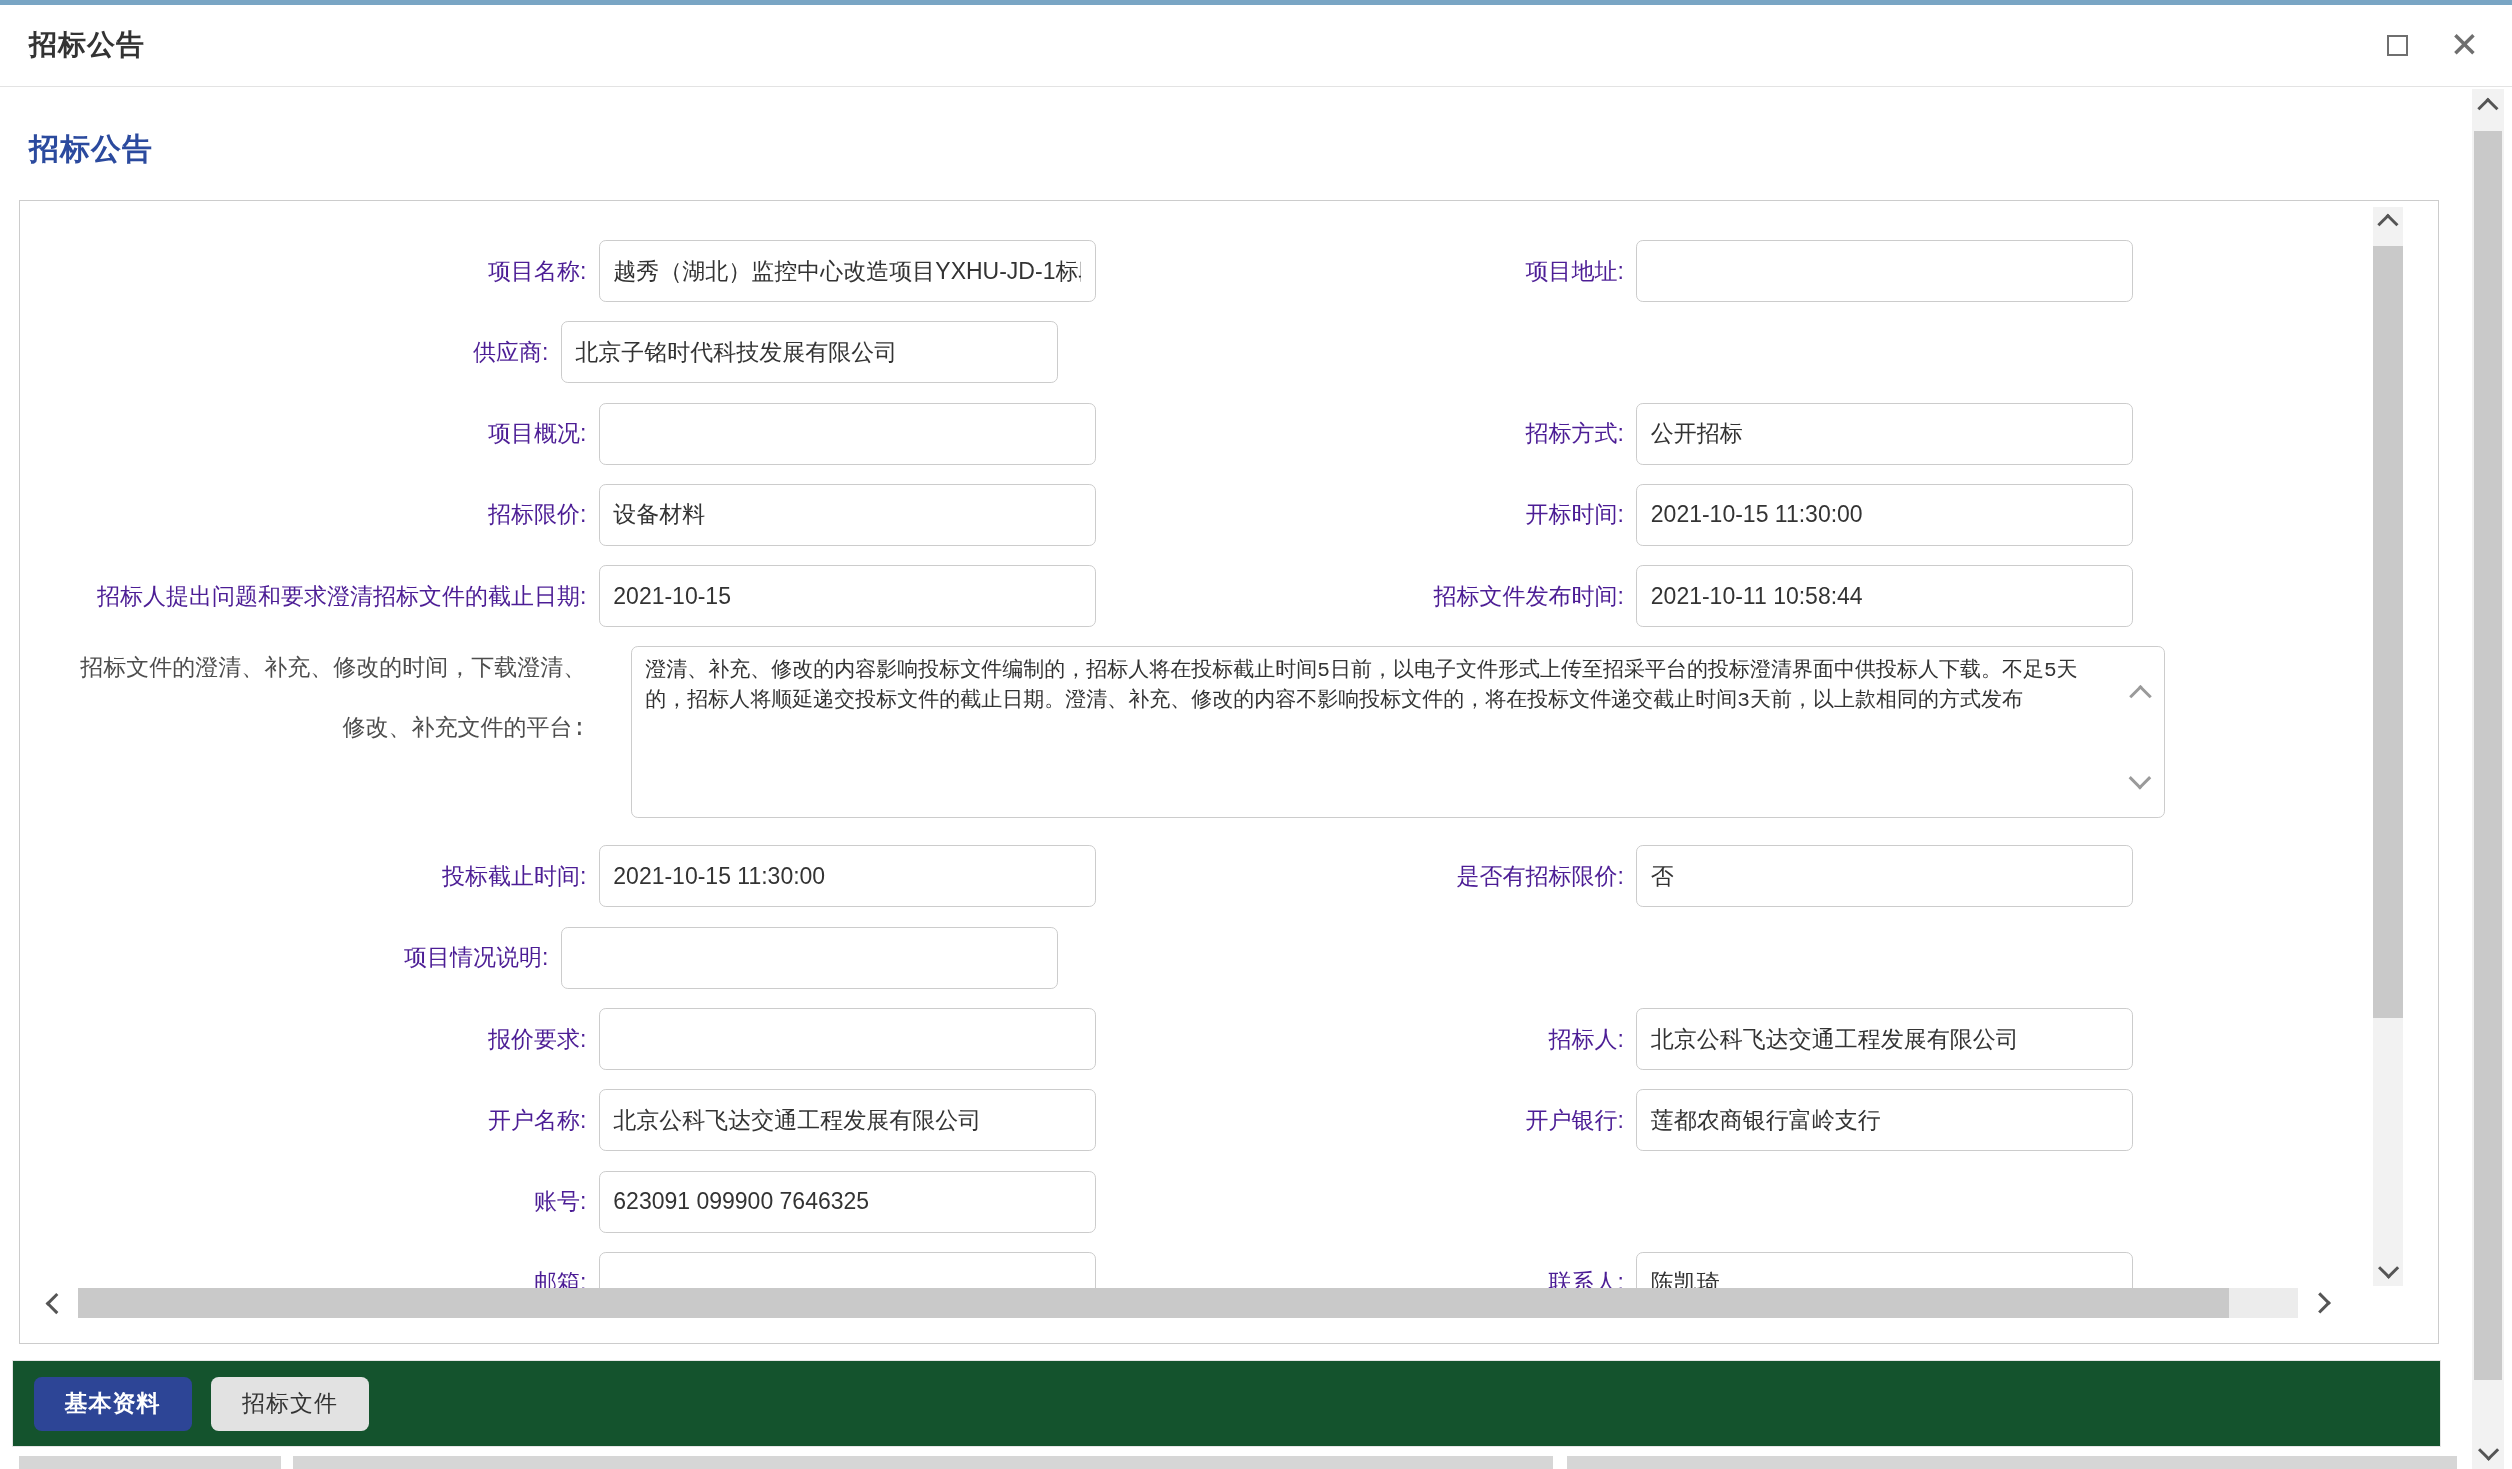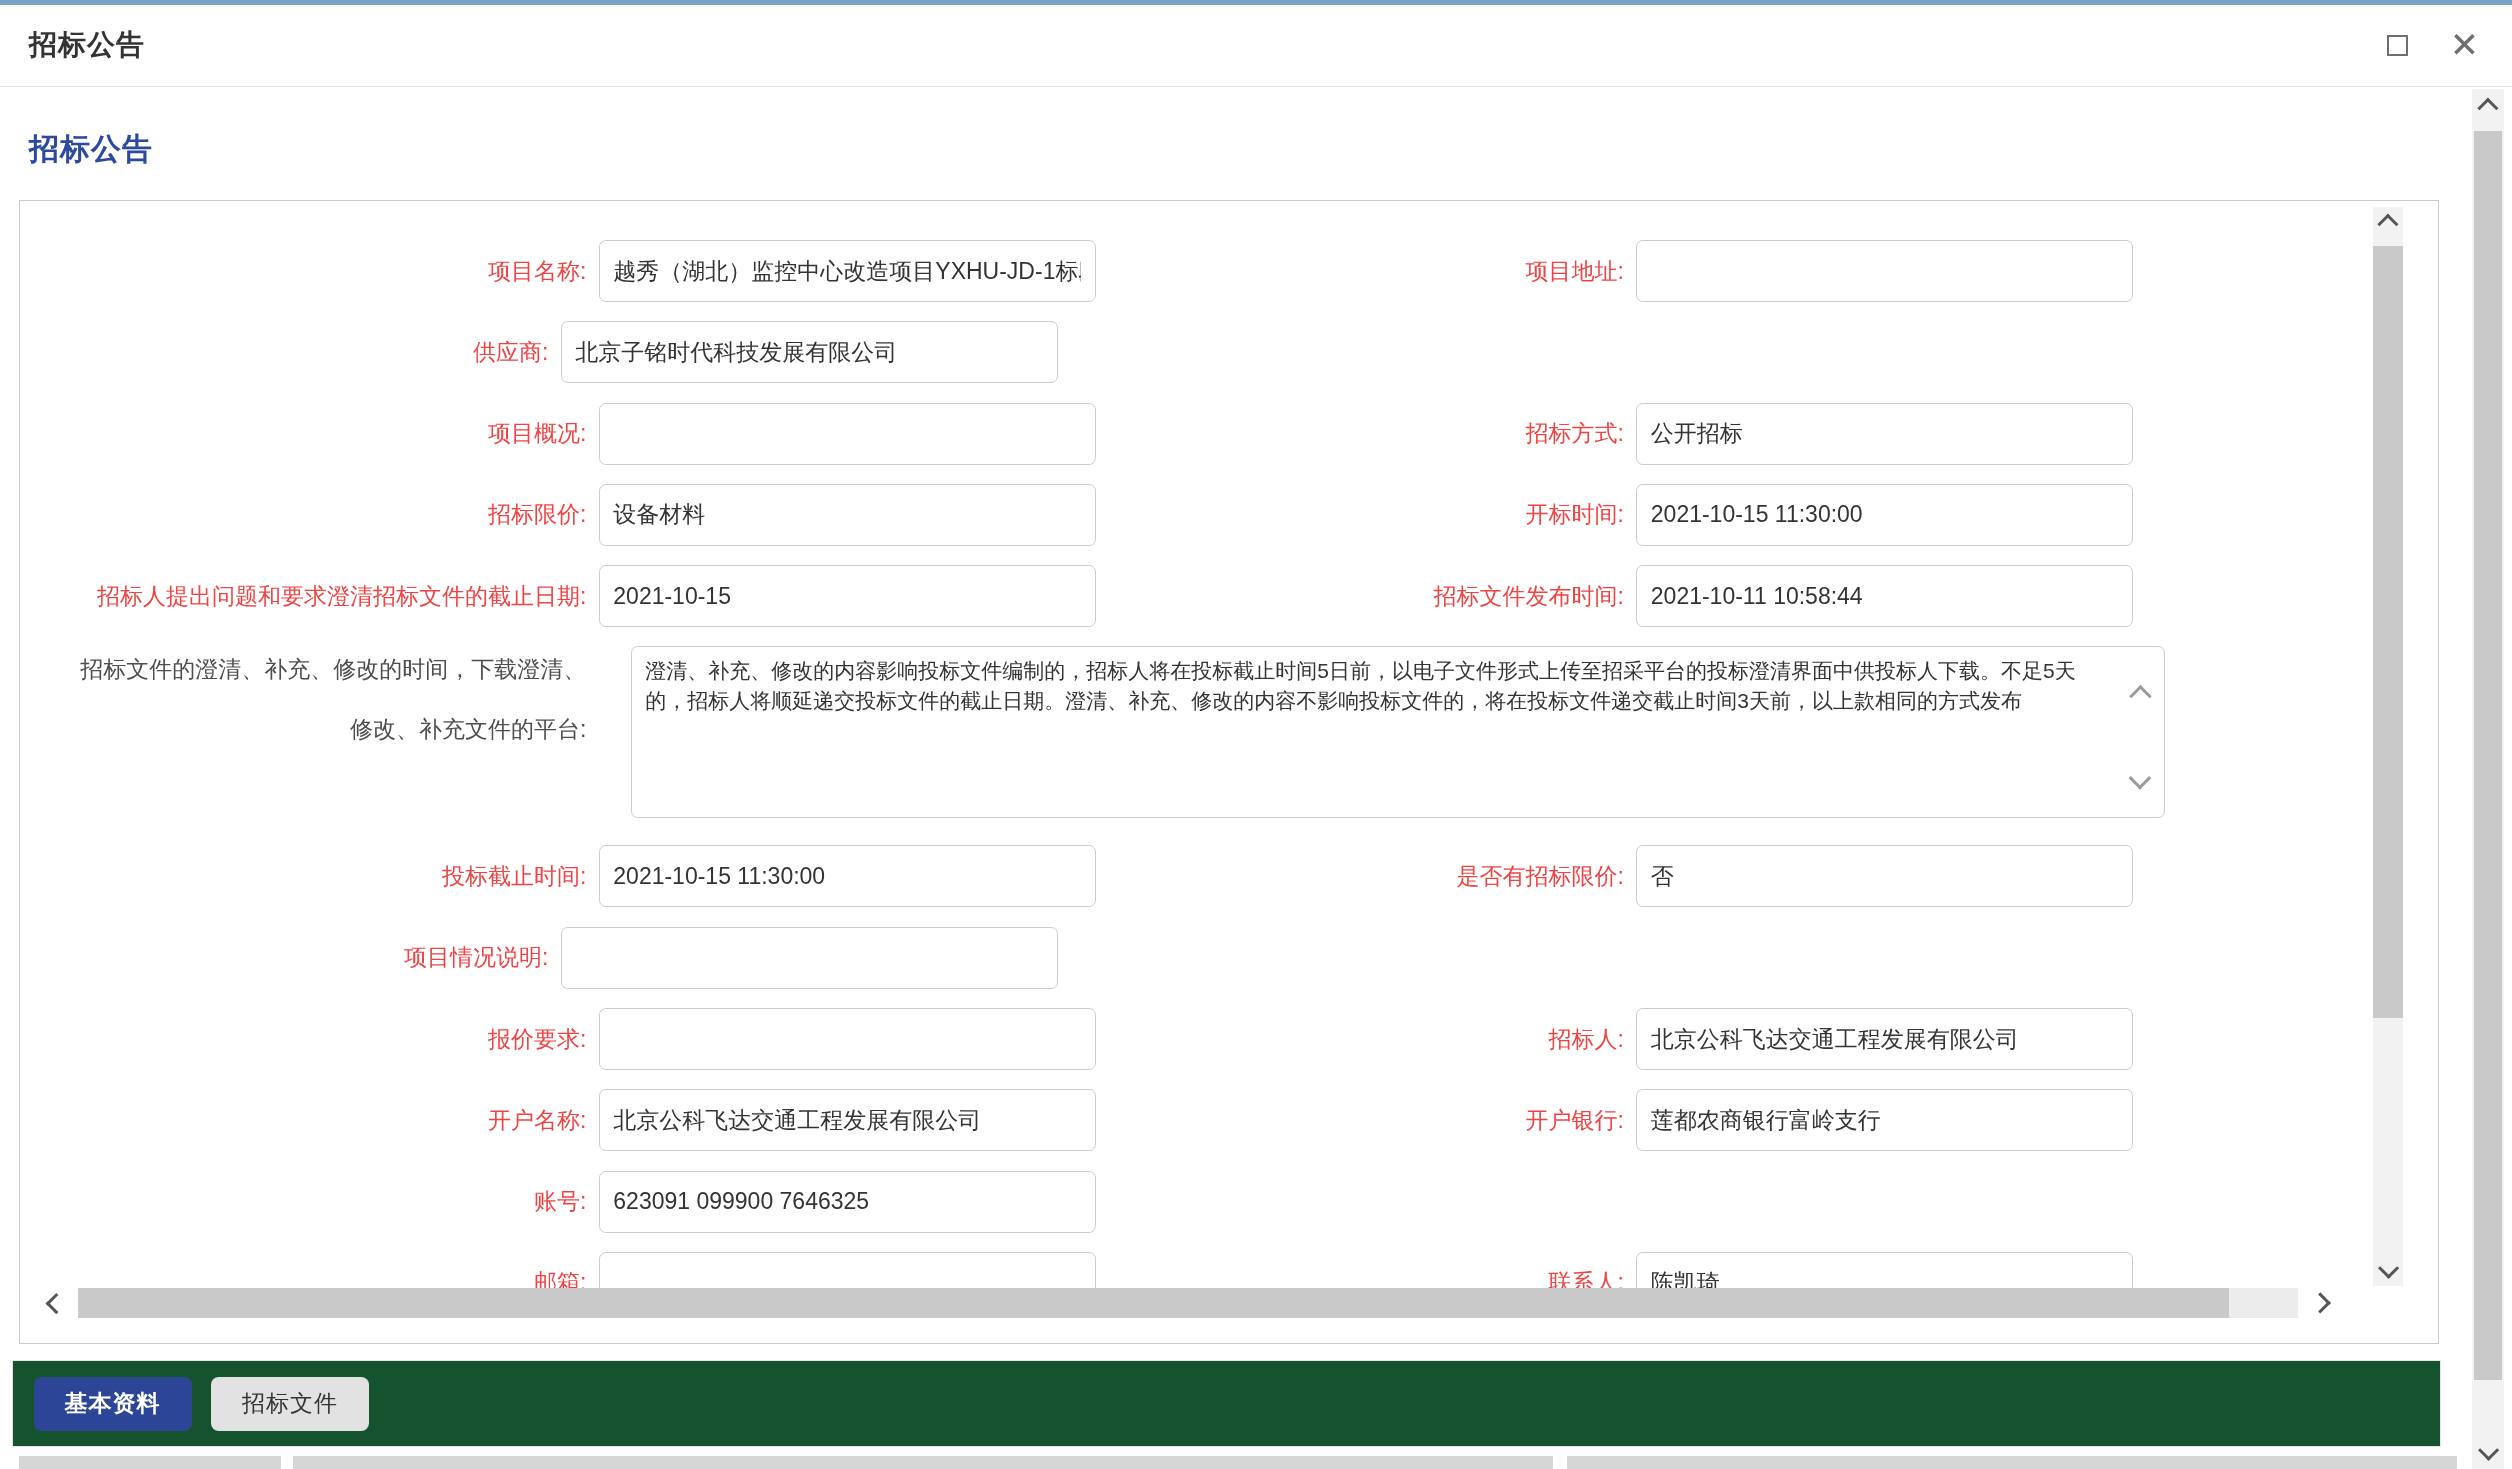--- a/index.html
+++ b/index.html
@@ -19,27 +19,27 @@
   .close-x { font-size: 35px; color: #6f6f6f; font-weight: bold; line-height: 21px; cursor: pointer; font-family: "DejaVu Sans", sans-serif; }
 
   
   .section-heading { position: absolute; left: 29px; top: 129px; font-size: 30px; font-weight: bold; color: #2b4a9e; letter-spacing: 1px; }
 
   
   .panel { position: absolute; left: 19.3px; top: 200px; width: 2420px; height: 1144px; border: 1.9px solid #ccc; background: #fff; padding-top: 39px; overflow: hidden; }
 
   .form-row { display: flex; margin-bottom: 19.3px; }
   .cell { display: flex; align-items: center; }
-  .flabel { font-size: 23px; color: #ef4444; text-align: right; margin-right: 12.5px; line-height: 29px; }
+  .flabel { font-size: 23px; color: #4c1d95; text-align: right; margin-right: 12.5px; line-height: 29px; }
   .cell.left  .flabel { width: 566px; }
   .cell.right .flabel { width: 528px; }
   .finput { width: 497px; height: 62px; border: 1.9px solid #ccc; border-radius: 6.8px; font-size: 23px; color: #333; padding: 0 13.5px; font-family: inherit; background: #fff; outline: none; white-space: nowrap; overflow: hidden; }
 
   
-  .clarify-row { display: flex; margin-bottom: 27px; }
+  .clarify-row { display: flex; margin-bottom: 27px; font-family: Liberation Mono, monospace; }
   .clarify-label { width: 511px; margin-left: 55px; margin-right: 12.5px; font-size: 23px; color: #4d4d4d; text-align: right; line-height: 60px; margin-top: -7.7px; }
   .clarify-box { position: relative; width: 1534px; height: 172px; border: 1.9px solid #ccc; border-radius: 6.8px; padding: 8.7px 68px 8.7px 13.5px; font-size: 21px; line-height: 30px; color: #333; overflow: hidden; margin-left: 32px; }
   .clarify-box .chev-up-sm   { position: absolute; right: 15.4px; top: 41px; }
   .clarify-box .chev-down-sm { position: absolute; right: 15.4px; top: 123px; }
 
   
   .chev { display: inline-block; width: 14.5px; height: 14.5px; border-left: 3.9px solid #555; border-bottom: 3.9px solid #555; }
   .chev.up    { transform: rotate(135deg); }
   .chev.down  { transform: rotate(-45deg); }
   .chev.left  { transform: rotate(45deg); }

